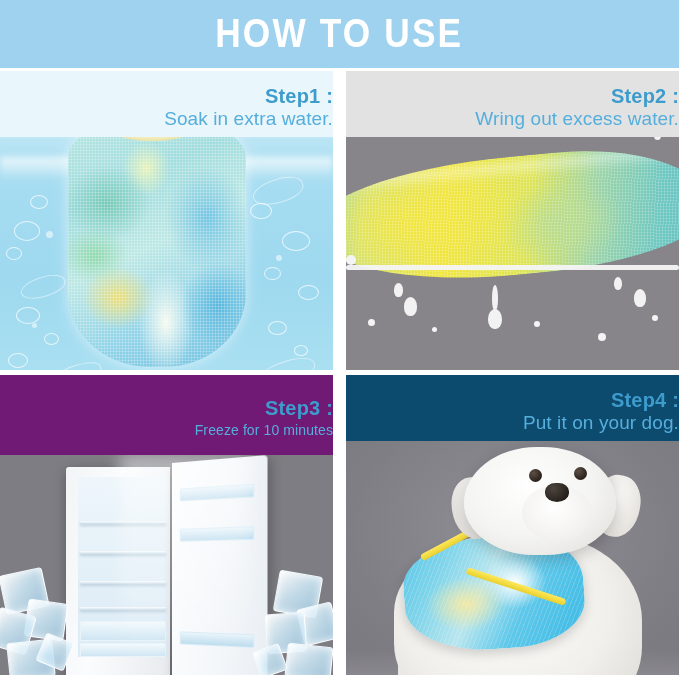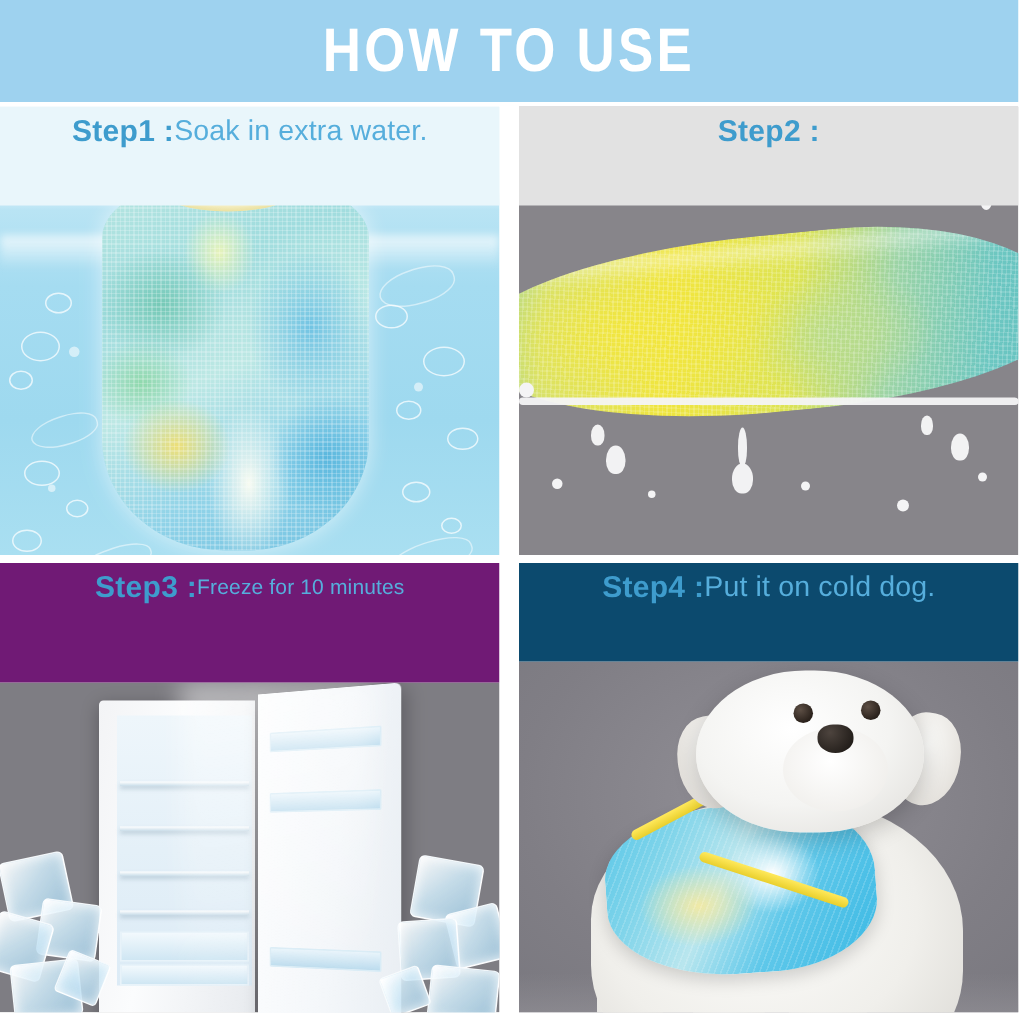--- a/index.html
+++ b/index.html
@@ -38,21 +38,21 @@
     row-gap:5px;
     justify-content:center;
     background:#ffffff;
   }
   .panel{ position:relative; overflow:hidden; }
 
   
   .caption{
     position:relative; z-index:6;
     width:100%;
-    display:flex; flex-direction:row; align-items:flex-start; justify-content:center;
+    display:flex; flex-direction:column; align-items:flex-end; justify-content:center;
     text-align:center;
     padding-top:6px;
   }
   .cap-light{ background:#e9f6fb; height:66px; }
   .cap-gray { background:#e2e2e2; height:66px; }
   .cap-gray3{ background:#701a75; height:80px; }
   .cap-gray4{ background:#0c4a6e; height:66px; }
 
   .step-label{
     color:#3e9ccd; font-weight:bold; font-size:20px; line-height:23px;
@@ -310,20 +310,21 @@
         <div class="splash" style="left:252px; top:262px; width:8px;  height:8px;"></div>
         <div class="splash" style="left:306px; top:244px; width:6px;  height:6px;"></div>
         <div class="splash" style="left:0px;   top:184px; width:10px; height:10px;"></div>
         <div class="splash" style="left:296px; top:42px;  width:5px;  height:5px;"></div>
         <div class="splash" style="left:308px; top:60px;  width:7px;  height:9px;"></div>
         <div class="splash" style="left:0px; top:194px; width:333px; height:5px; border-radius:3px; opacity:.95;"></div>
       </div>
 
       <div class="caption cap-gray">
         <div class="step-label">Step2 :</div>
+        <div class="step-text">Wring out excess water.</div>
       </div>
     </div>
 
     <div class="panel">
       <div class="caption cap-gray3">
         <div class="step-label">Step3 :</div>
         <div class="step-text sm">Freeze for 10 minutes</div>
       </div>
 
       <div class="p3-img" style="top:80px; height:220px;">
@@ -354,21 +355,21 @@
         <div class="ice" style="left:300px; top:150px; width:36px; height:38px; transform:rotate(-14deg); border-radius:4px;"></div>
         <div class="ice" style="left:266px; top:158px; width:40px; height:40px; transform:rotate(-4deg); border-radius:4px;"></div>
         <div class="ice" style="left:286px; top:190px; width:46px; height:36px; transform:rotate(6deg);  border-radius:4px;"></div>
         <div class="ice" style="left:256px; top:192px; width:28px; height:28px; transform:rotate(-20deg); border-radius:3px;"></div>
       </div>
     </div>
 
     <div class="panel">
       <div class="caption cap-gray4">
         <div class="step-label">Step4 :</div>
-        <div class="step-text">Put it on cold dog.</div>
+        <div class="step-text">Put it on your dog.</div>
       </div>
 
       <div class="p4-img" style="top:66px; height:234px;">
         <div class="floor"></div>
 
         <div class="leg" style="left:52px;  top:182px; width:44px; height:84px;"></div>
         <div class="leg" style="left:116px; top:194px; width:48px; height:78px;"></div>
         <div class="leg" style="left:180px; top:196px; width:52px; height:76px;"></div>
 
         <div class="dog-body"></div>

